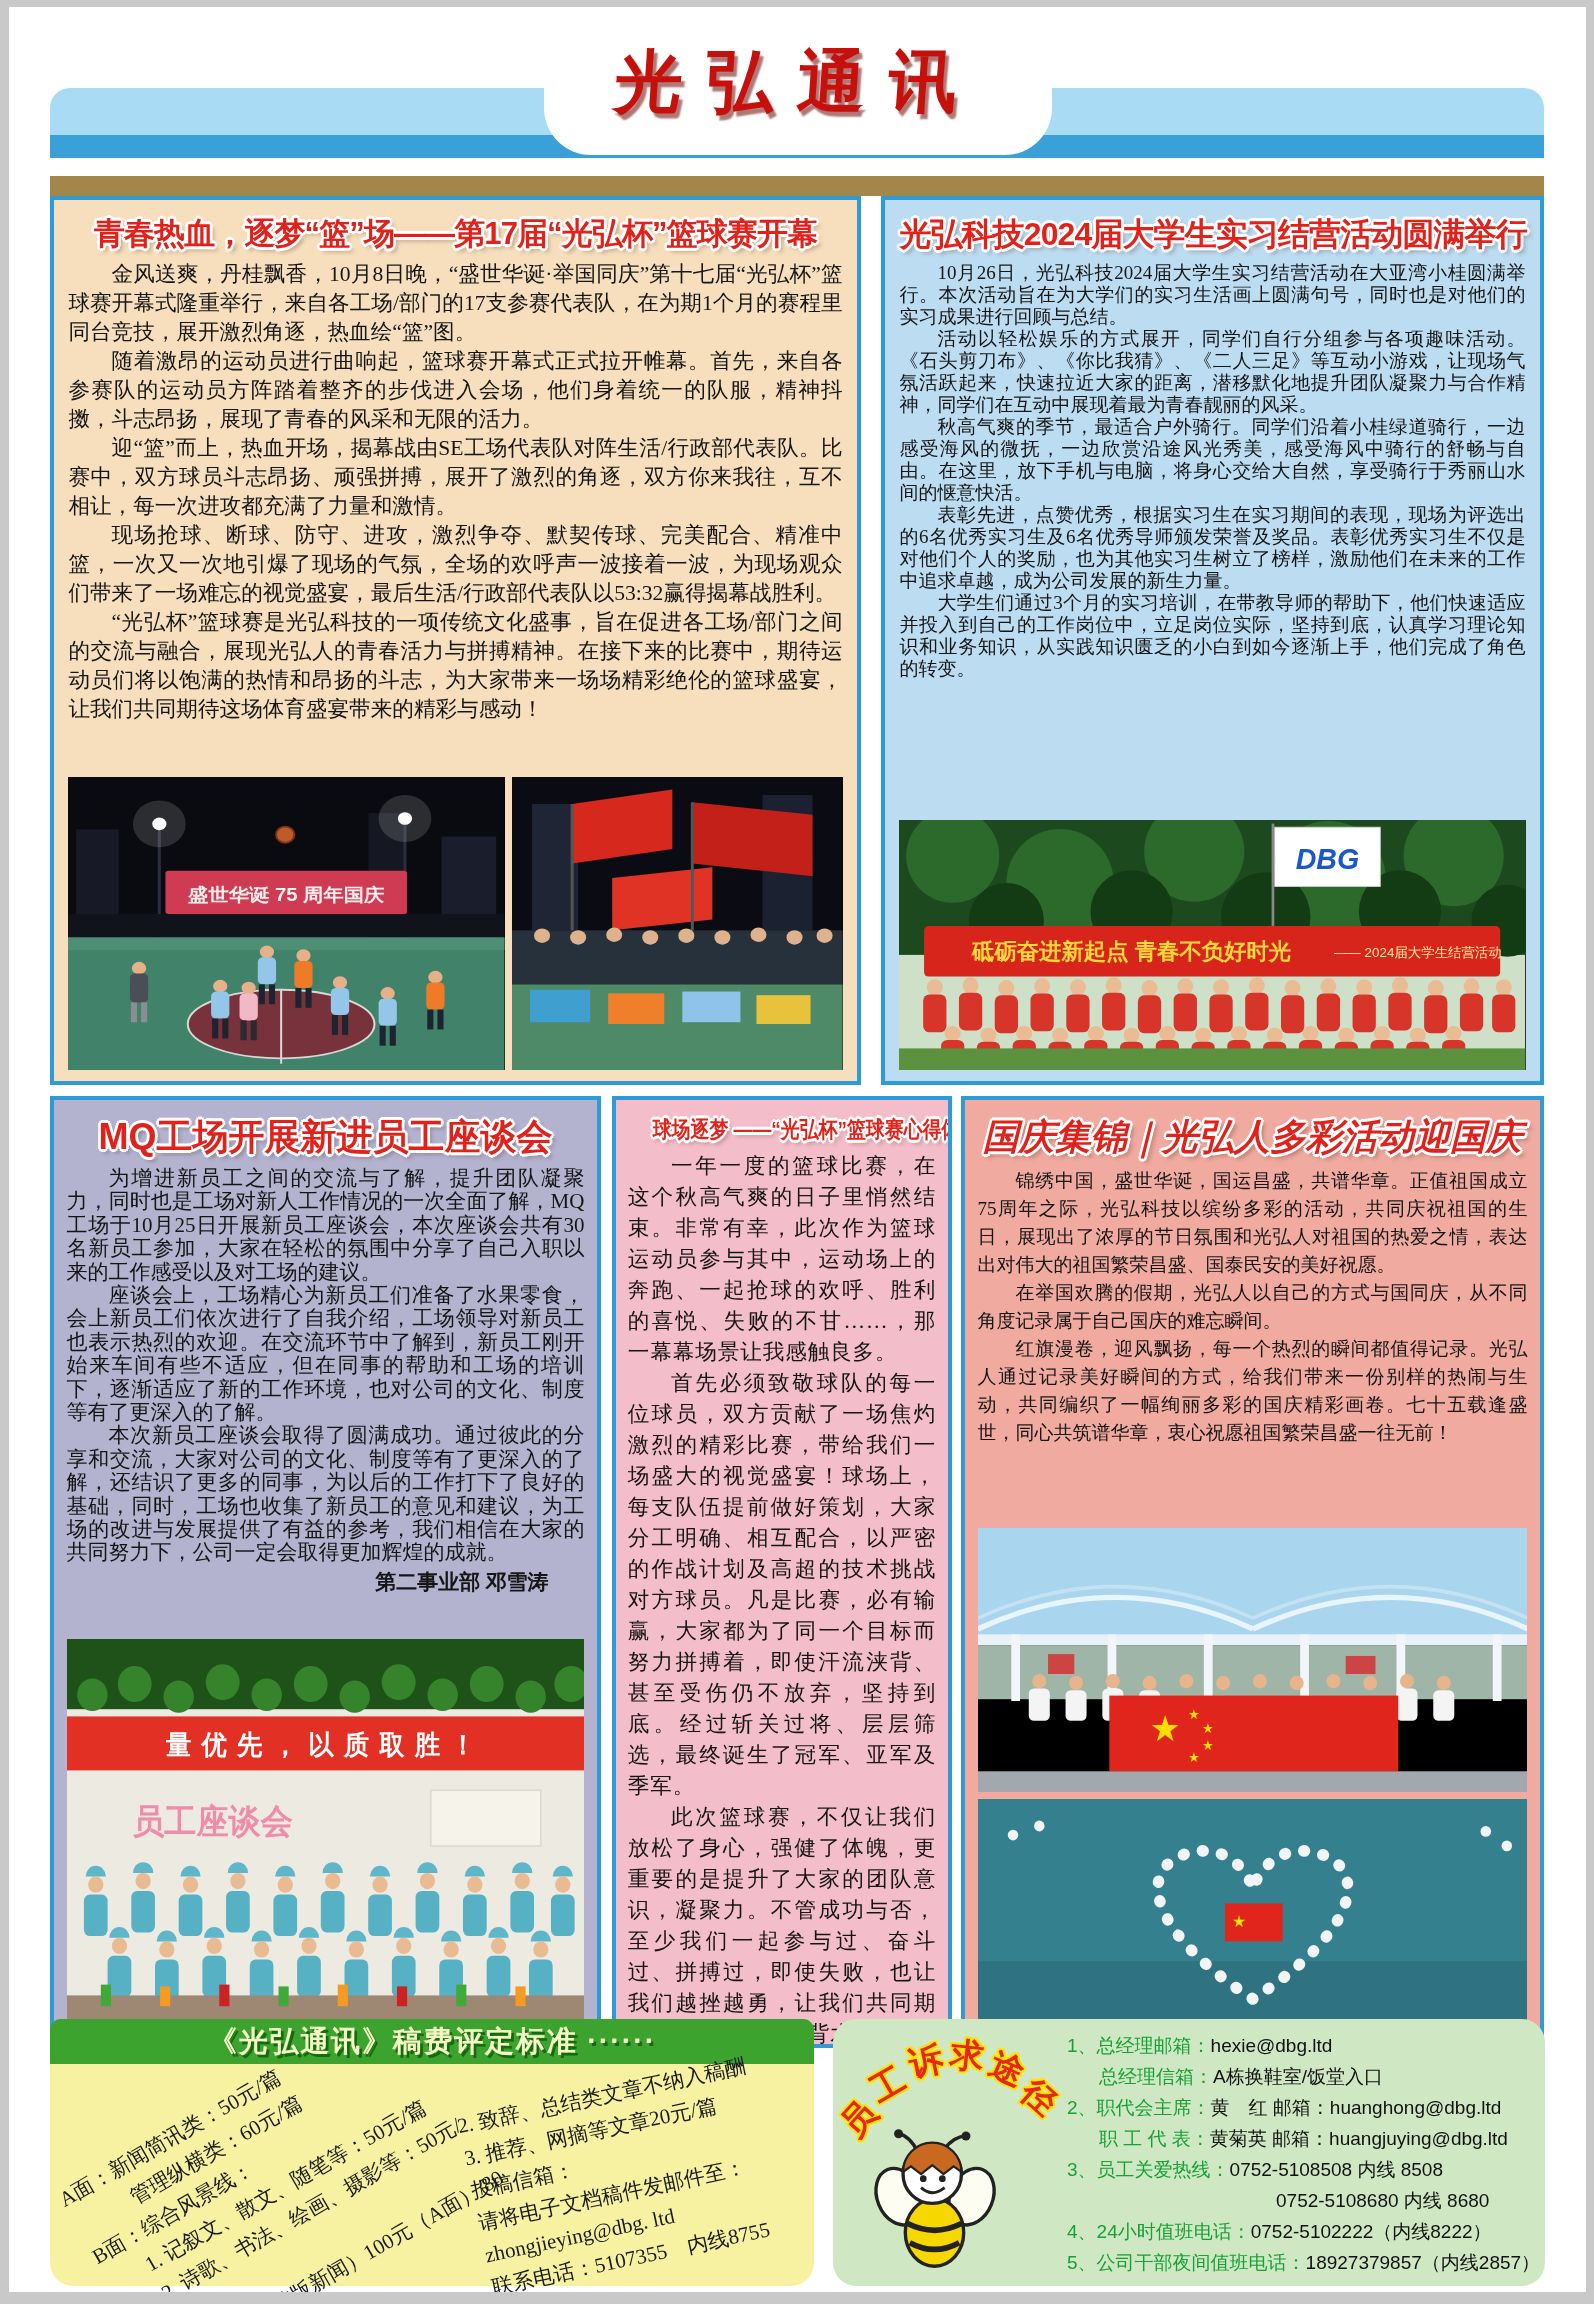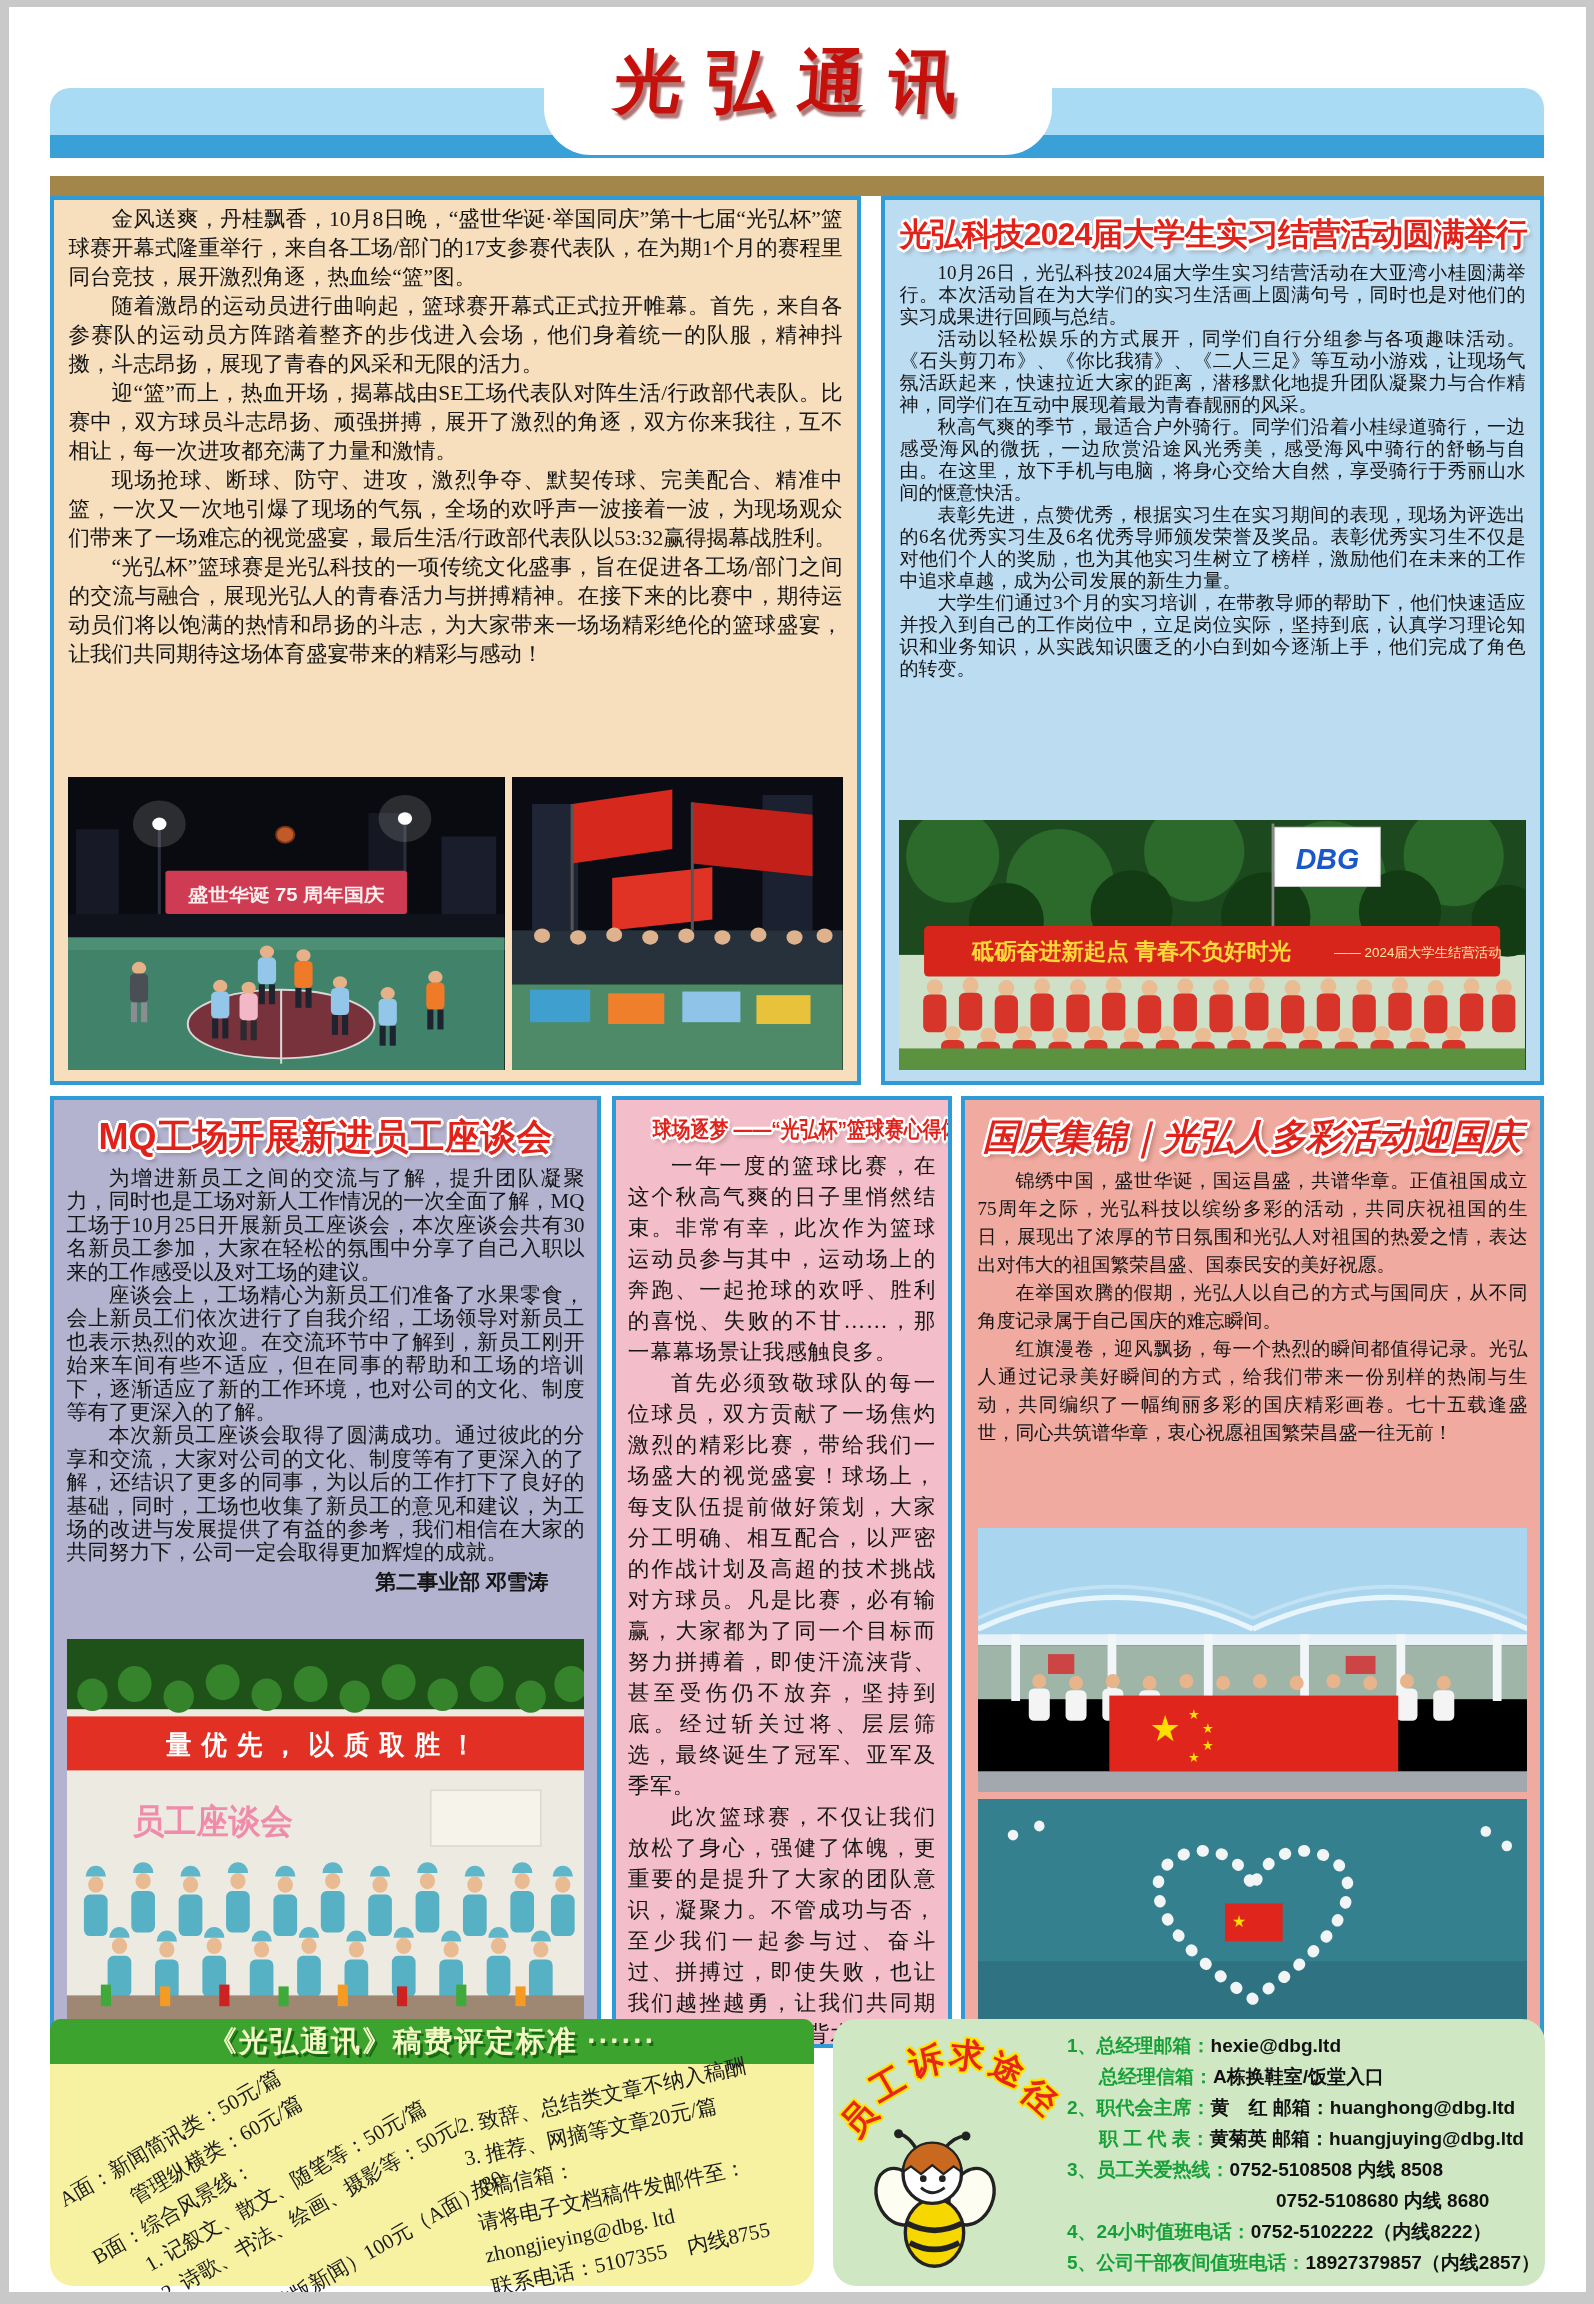--- a/index.html
+++ b/index.html
@@ -79,39 +79,40 @@
           text-shadow:-1.8px 0 0 #ffe400,1.8px 0 0 #ffe400,0 -1.8px 0 #ffe400,0 1.8px 0 #ffe400,
                       -1.8px -1.8px 0 #ffe400,1.8px -1.8px 0 #ffe400,-1.8px 1.8px 0 #ffe400,1.8px 1.8px 0 #ffe400;}
   .c0{left:0px;top:68px;transform:rotate(-48deg);}
   .c1{left:29px;top:34px;transform:rotate(-30deg);}
   .c2{left:67px;top:10.8px;transform:rotate(-12deg);}
   .c3{left:108px;top:5.4px;transform:rotate(6deg);}
   .c4{left:148px;top:18px;transform:rotate(24deg);}
   .c5{left:180px;top:47px;transform:rotate(42deg);}
   .bee{position:absolute;left:25px;top:99px;width:135px;height:146px;}
   .appeal-list{list-style:none;margin:1.8px 0 0 0;padding:0;flex:1;font-family:"Liberation Sans","DejaVu Sans",sans-serif;}
-  .appeal-list li{font-size:19px;line-height:31px;font-weight:bold;color:#111;white-space:nowrap;}
+  .appeal-list li{font-size:19px;line-height:31px;font-weight:normal;color:#111;white-space:nowrap;}
   .appeal-list .pad{padding-left:32px;}
   .appeal-list .indent2{padding-left:209px;}
   .num,.lbl{color:#18a038;}
   .val{color:#111;}
 </style>
 </head>
 <body>
 
 <div class="page">
 
   <div class="band band-light"></div>
   <div class="band band-dark"></div>
   <div class="mast-panel">
     <h1 class="brand">光弘通讯</h1>
   </div>
   <div class="gold-bar"></div>
 
   <section class="box a1">
+    <h2 class="otitle">青春热血，逐梦“篮”场——第17届“光弘杯”篮球赛开幕</h2>
     <p class="bt">金风送爽，丹桂飘香，10月8日晚，“盛世华诞·举国同庆”第十七届“光弘杯”篮球赛开幕式隆重举行，来自各工场/部门的17支参赛代表队，在为期1个月的赛程里同台竞技，展开激烈角逐，热血绘“篮”图。</p>
     <p class="bt">随着激昂的运动员进行曲响起，篮球赛开幕式正式拉开帷幕。首先，来自各参赛队的运动员方阵踏着整齐的步伐进入会场，他们身着统一的队服，精神抖擞，斗志昂扬，展现了青春的风采和无限的活力。</p>
     <p class="bt">迎“篮”而上，热血开场，揭幕战由SE工场代表队对阵生活/行政部代表队。比赛中，双方球员斗志昂扬、顽强拼搏，展开了激烈的角逐，双方你来我往，互不相让，每一次进攻都充满了力量和激情。</p>
     <p class="bt">现场抢球、断球、防守、进攻，激烈争夺、默契传球、完美配合、精准中篮，一次又一次地引爆了现场的气氛，全场的欢呼声一波接着一波，为现场观众们带来了一场难忘的视觉盛宴，最后生活/行政部代表队以53:32赢得揭幕战胜利。</p>
     <p class="bt">“光弘杯”篮球赛是光弘科技的一项传统文化盛事，旨在促进各工场/部门之间的交流与融合，展现光弘人的青春活力与拼搏精神。在接下来的比赛中，期待运动员们将以饱满的热情和昂扬的斗志，为大家带来一场场精彩绝伦的篮球盛宴，让我们共同期待这场体育盛宴带来的精彩与感动！</p>
     <div class="photo-row">
       <figure class="ph ph-basketball">
         <svg viewBox="0 0 430 325" preserveAspectRatio="none">
           <rect x="0" y="0" width="430" height="178" fill="#0a0b10"></rect>
           <rect x="8" y="58" width="42" height="120" fill="#171a26"></rect>

